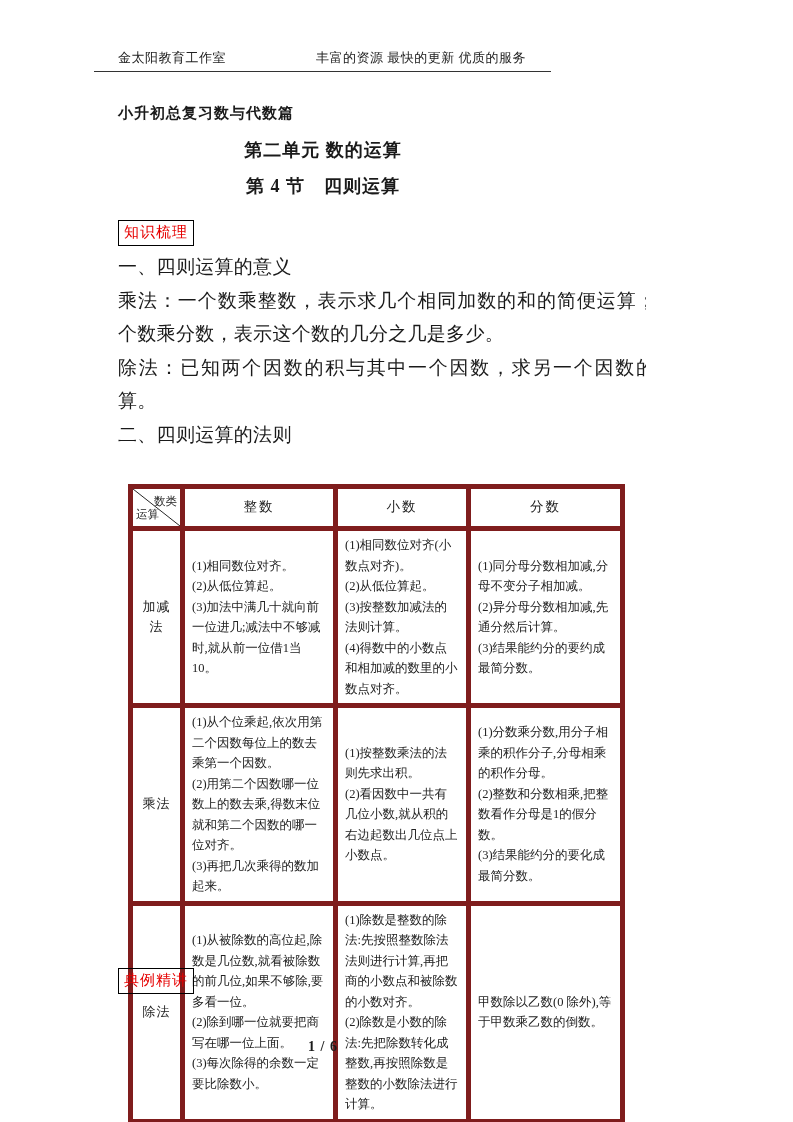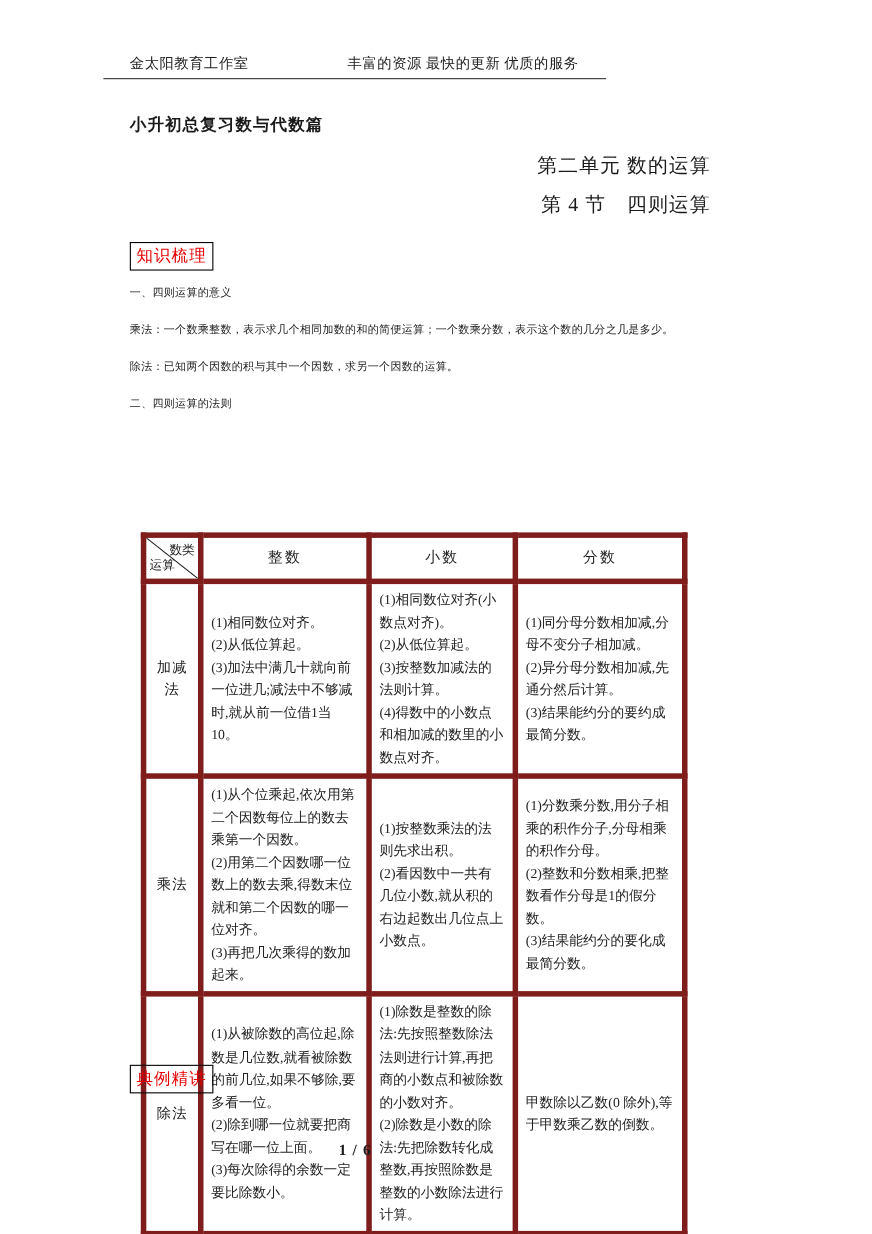--- a/index.html
+++ b/index.html
@@ -20,38 +20,38 @@
   .header-rule{
     position:absolute;left:94px;right:95px;top:71px;
     border-top:1.5px solid #333;
   }
   
   .series-title{
     position:absolute;left:118px;top:104px;
     font-size:15px;font-weight:bold;letter-spacing:1px;
   }
   .center-title{
-    position:absolute;left:0;right:0;text-align:right;
-    font-weight:normal;letter-spacing:1px;
+    position:absolute;left:0;right:0;text-align:center;
+    font-weight:bold;letter-spacing:1px;
   }
   .unit-title{top:138px;font-size:18px;}
   .section-title{top:174px;font-size:18px;}
   
   .red-label{
     position:absolute;left:118px;
     border:1px solid #000;
     padding:2px 5px 3px 5px;
     font-size:15px;letter-spacing:1px;
   }
   .knowledge-label{top:220px;}
   .examples-label{top:968px;}
   
   .body-text{
     position:absolute;left:118px;width:558px;top:250px;
-    font-size:10px;line-height:33.5px;text-align:justify;
+    font-size:19px;line-height:33.5px;text-align:justify;
     letter-spacing:.3px;
   }
   .body-text p{margin:0;}
   
   .rules-table{
     position:absolute;left:128px;top:484px;width:492px;
     border-collapse:collapse;table-layout:fixed;
     font-size:12.5px;line-height:20.5px;color:#222;
   }
   .rules-table th,.rules-table td{

